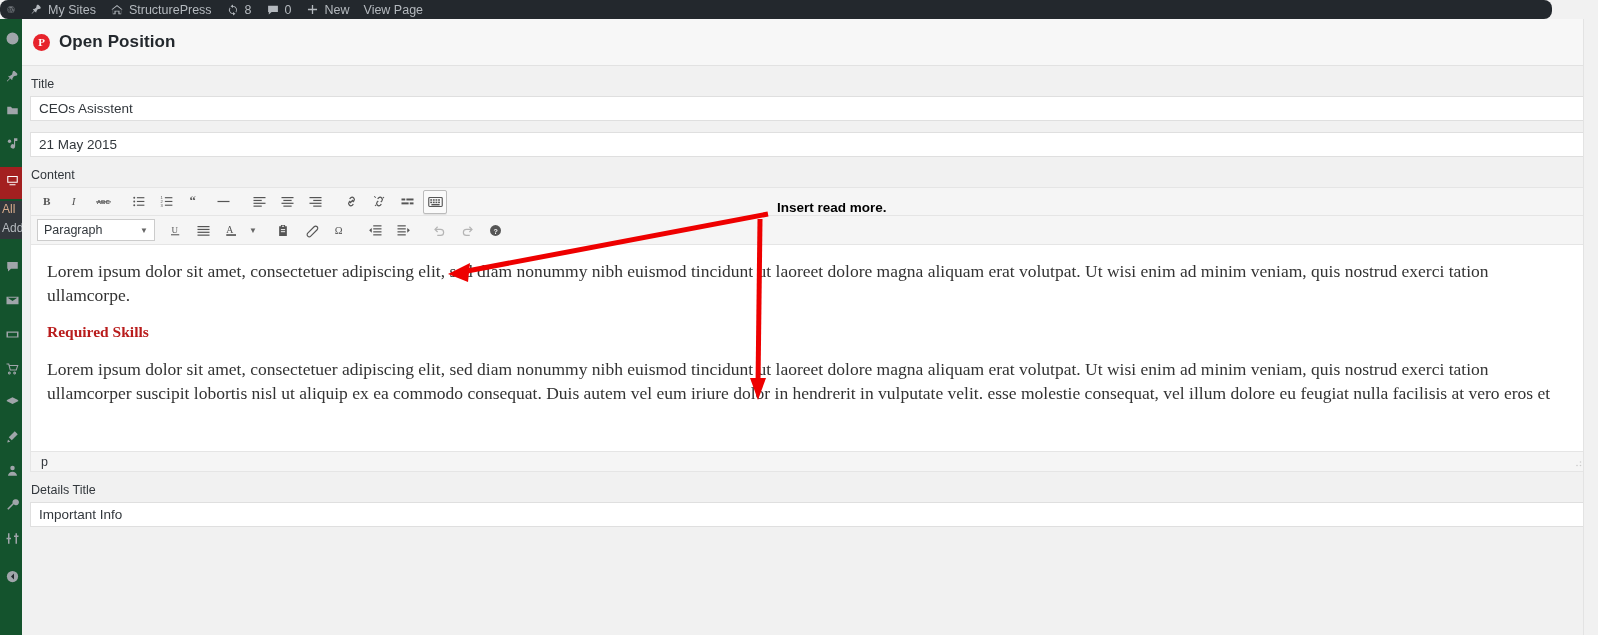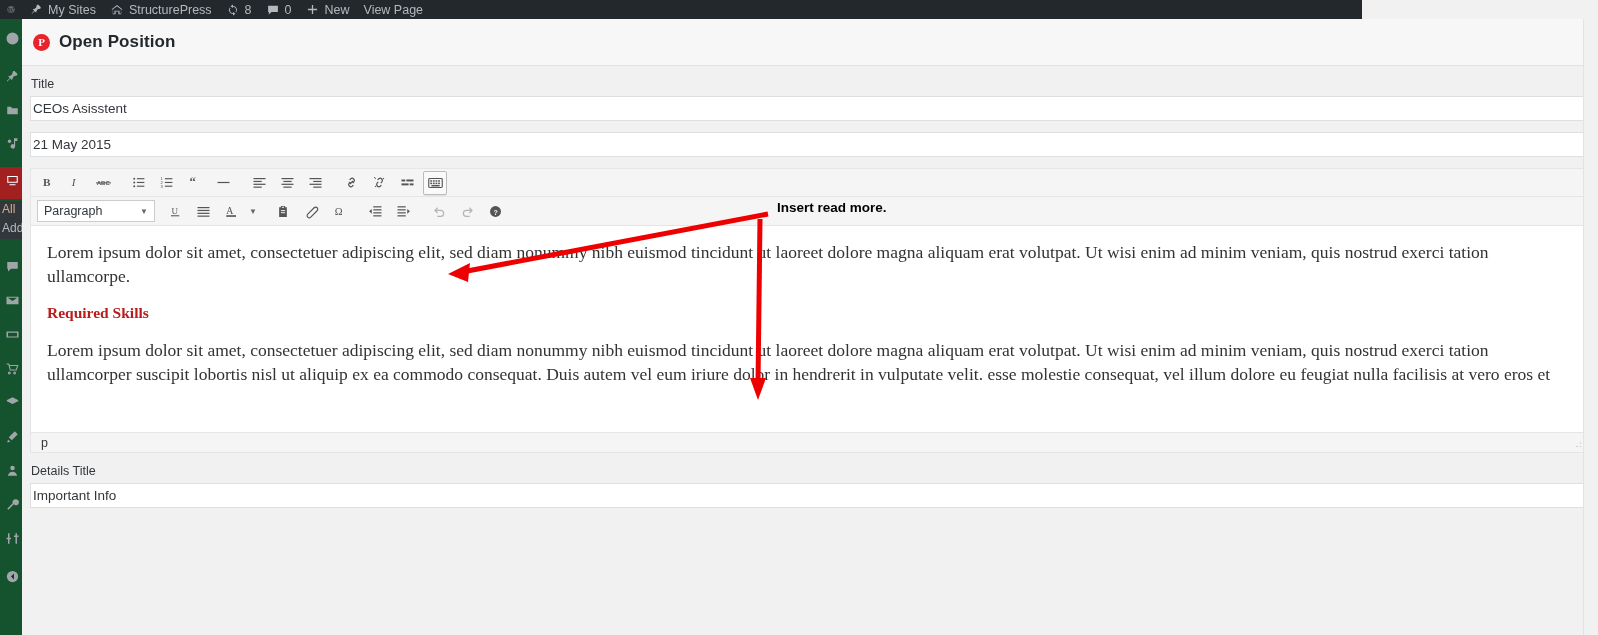--- a/index.html
+++ b/index.html
@@ -7,27 +7,28 @@
     width: 1598px; height: 635px;
     overflow: hidden;
     font-family: "Liberation Sans", sans-serif;
     background: #f1f1f1;
   }
   body { position: relative; }
 
   
   #adminbar {
     position: absolute; top: 0; left: 0;
-    width: 1362px; height: 19px;
+    width: 1552px; height: 19px;
     background: #23282d;
     display: flex; align-items: center;
     font-size: 12.5px;
     color: #b4b9be;
     white-space: nowrap;
     z-index: 40;
+    border-radius: 8px;
   }
   .ab-item {
     display: flex; align-items: center;
     height: 19px;
     padding: 0 7px;
     gap: 5px;
     color: #b4b9be;
   }
   .ab-logo { width: 22px; display:flex; align-items:center; justify-content:center; opacity:.55; }
   .ab-ico { display: inline-flex; align-items: center; justify-content: center; width: 14px; height: 14px; }
@@ -110,21 +111,21 @@
     margin-bottom: 5px;
     margin-left: 1px;
   }
   .text-input {
     display: block;
     width: 1560px; height: 25px;
     border: 1px solid #dfdfdf;
     background: #fff;
     font-size: 13.5px;
     color: #32373c;
-    padding: 0 2px;
+    padding: 0 8px;
     line-height: 23px;
     font-family: "Liberation Sans", sans-serif;
     border-radius: 0;
     outline: none;
   }
   .gap { height: 11px; }
 
   
   .media-row {
     position: relative;
@@ -451,20 +452,21 @@
 
     <div class="field-label">Title</div>
     <input class="text-input" value="CEOs Asisstent" style="">
 
     <div class="gap"></div>
 
     <input class="text-input" value="21 May 2015" style="">
 
     <div class="gap"></div>
 
+    <div class="field-label">Content</div>
 
 
     <div class="editor-shell">
 
       <div class="tb-row">
         <div class="tbbtn">
           <svg width="15" height="15" viewBox="0 0 20 20" fill="currentColor">
               <text x="4" y="15" font-family="Liberation Serif, serif" font-size="15" font-weight="bold" fill="currentColor">B</text>
             </svg>
         </div>

